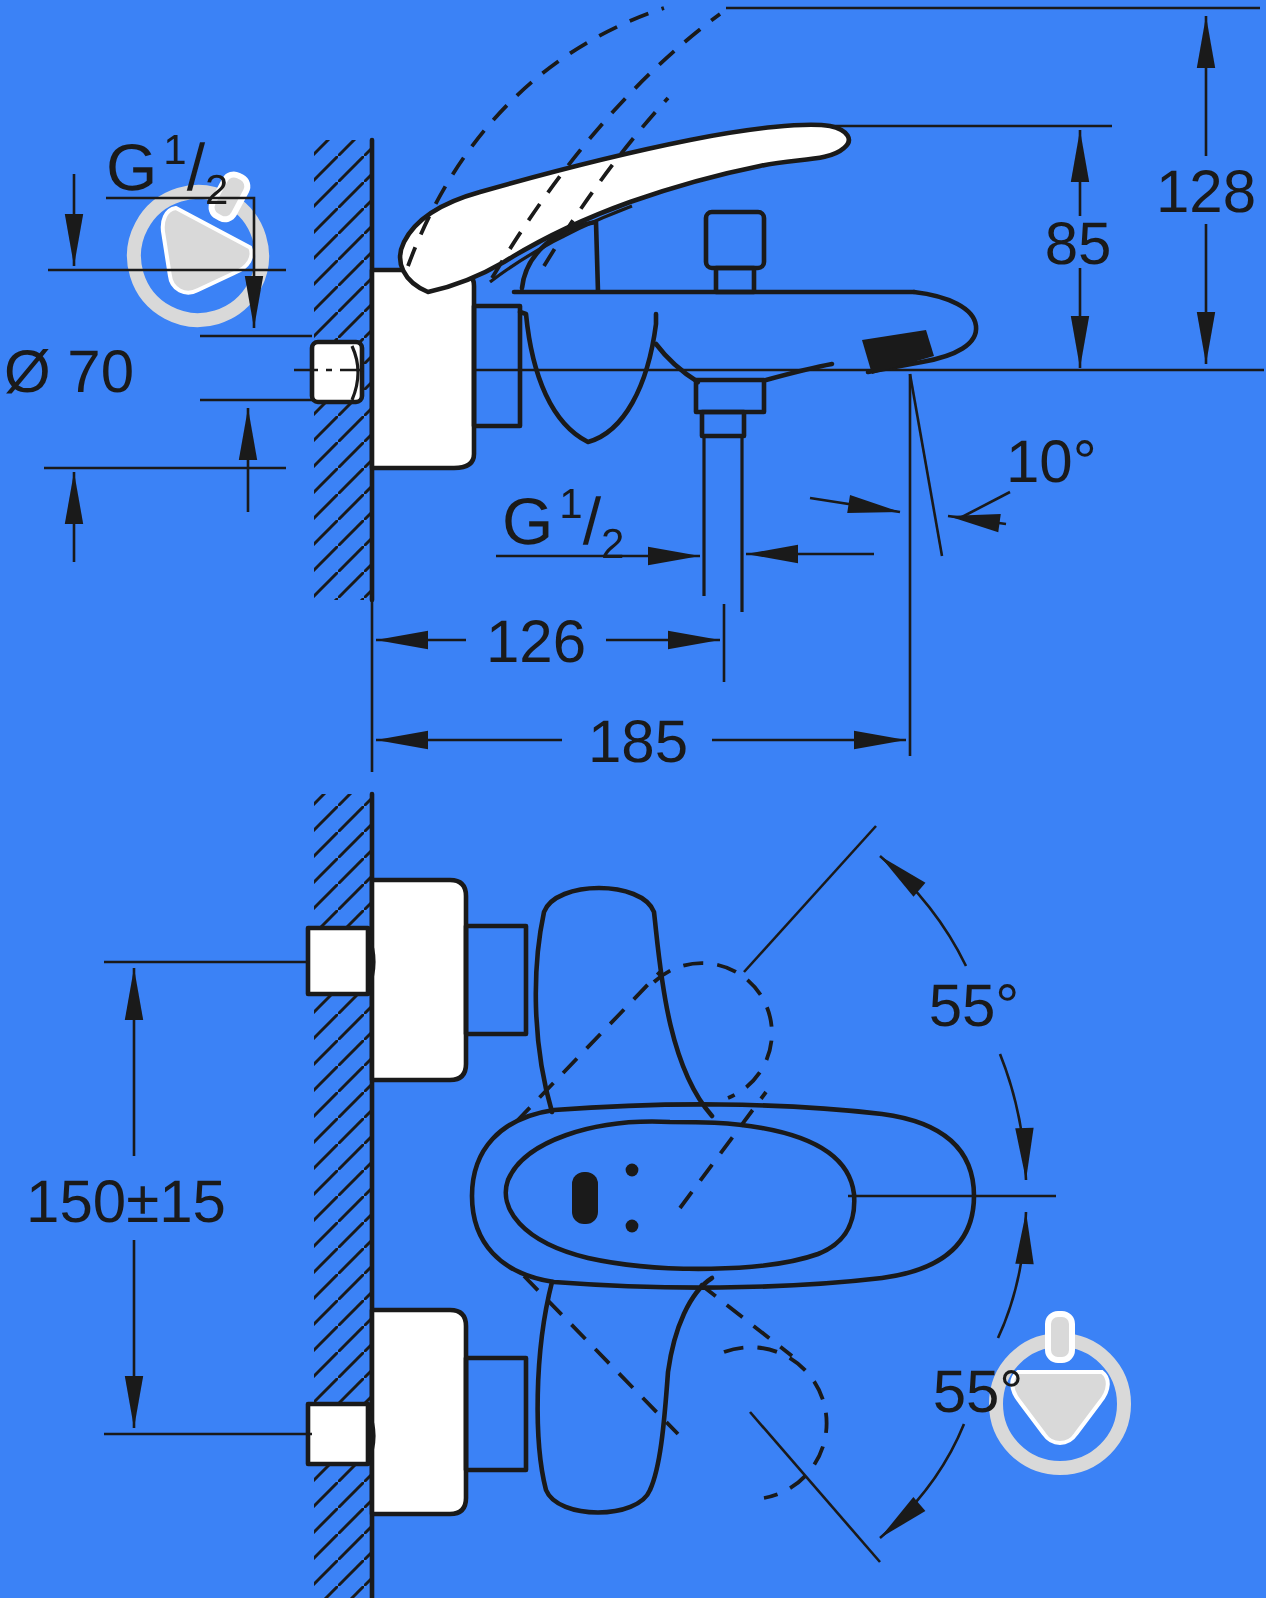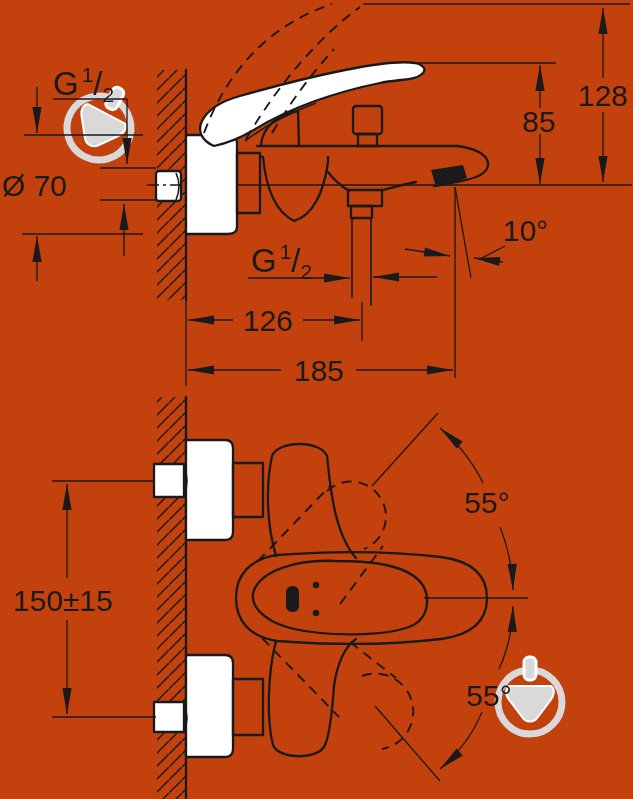--- a/index.html
+++ b/index.html
@@ -1,16 +1,16 @@
 <!DOCTYPE html>
 <html><head>
 <meta charset="utf-8">
 <style>
   html,body{margin:0;padding:0;background:#fff;}
-  #stage{width:633px;height:799px;background:#c2410c;position:relative;overflow:hidden;}
+  #stage{width:633px;height:799px;background:#3b82f6;position:relative;overflow:hidden;}
   svg{display:block;color:#1a1a1a;}
   .ln{fill:none;stroke:currentColor;stroke-width:2.3;stroke-linecap:round;stroke-linejoin:round;}
   .lnw{fill:#ffffff;stroke:currentColor;stroke-width:2.3;stroke-linejoin:round;}
   .med{fill:none;stroke:currentColor;stroke-width:1.6;}
   .thin{fill:none;stroke:currentColor;stroke-width:1.3;}
   .dash{fill:none;stroke:currentColor;stroke-width:1.9;stroke-dasharray:10 7;stroke-linecap:butt;}
   .dashdot{fill:none;stroke:currentColor;stroke-width:1.3;stroke-dasharray:12 4 3 4;}
   .txt{font-family:"Liberation Sans","DejaVu Sans",sans-serif;font-size:30px;fill:currentColor;}
   .txtm{text-anchor:middle;}
   .solid{fill:currentColor;stroke:none;}

